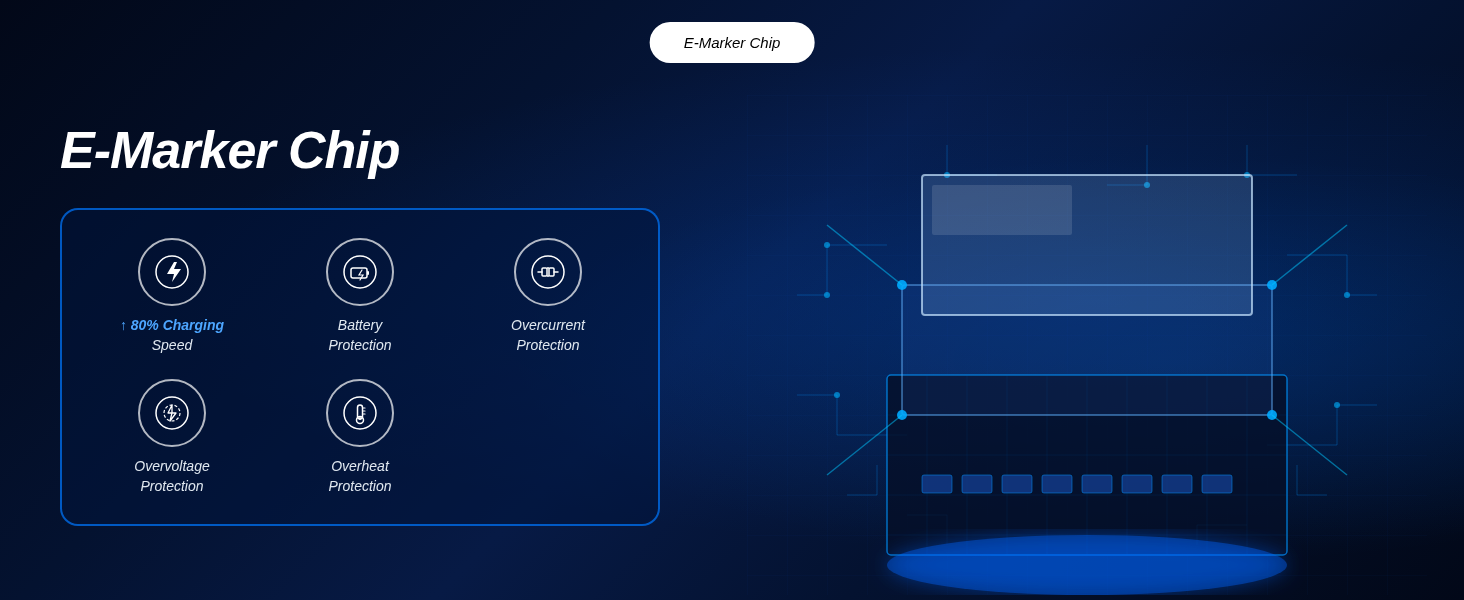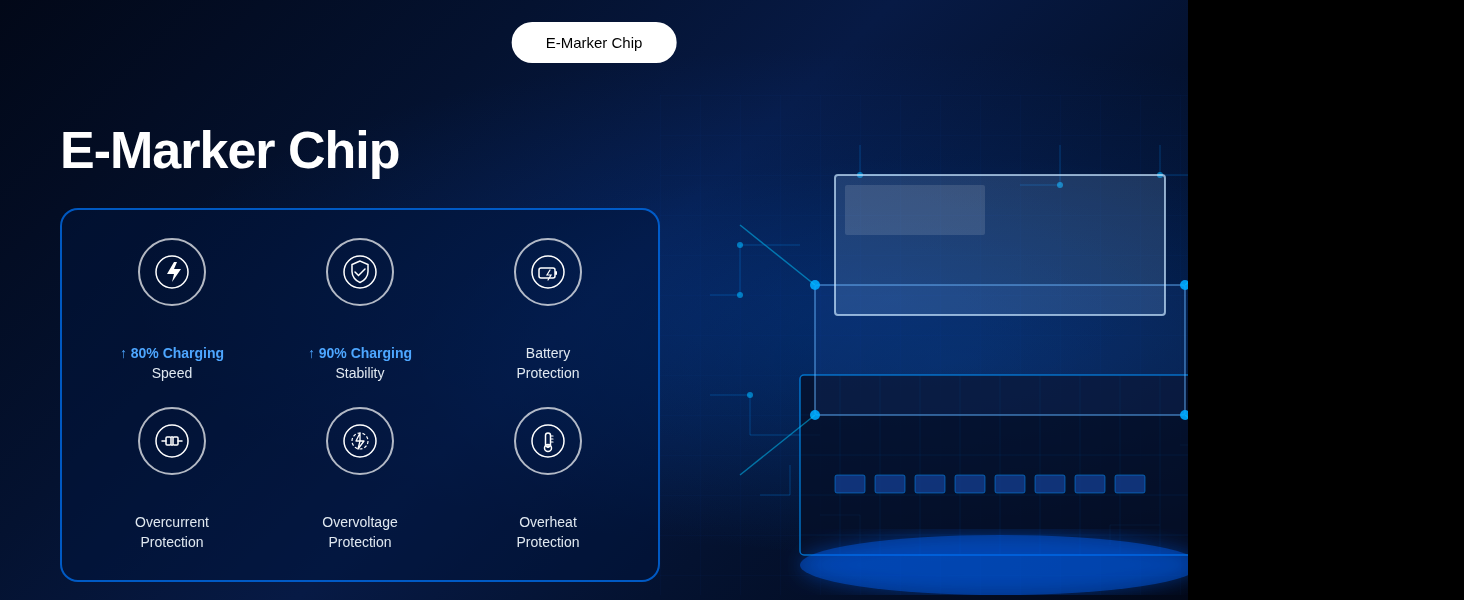--- a/index.html
+++ b/index.html
@@ -7,24 +7,25 @@
     body {
       width: 1464px;
       height: 600px;
       overflow: hidden;
       background: #000;
       font-family: 'Arial', sans-serif;
     }
 
     .page-wrapper {
       position: relative;
-      width: 1188px;
+      width: 1464px;
       height: 600px;
       background: linear-gradient(135deg, #020818 0%, #041230 30%, #071a45 50%, #041230 70%, #020818 100%);
       overflow: hidden;
+      font-style: italic;
     }
 
     
     .bg-overlay {
       position: absolute;
       top: 0; left: 0; right: 0; bottom: 0;
       background:
         radial-gradient(ellipse at 75% 50%, rgba(0, 80, 200, 0.25) 0%, transparent 60%),
         radial-gradient(ellipse at 80% 60%, rgba(0, 120, 255, 0.15) 0%, transparent 40%);
       pointer-events: none;
@@ -126,21 +127,20 @@
     .feature-icon svg {
       width: 36px;
       height: 36px;
     }
 
     .feature-label {
       font-size: 14px;
       color: #e0e8f0;
       line-height: 1.4;
       font-weight: 400;
-      margin-top: 28px;
     }
 
     .feature-label .highlight {
       color: #4da6ff;
       font-weight: 700;
     }
 
     
     .right-section {
       flex: 1;
@@ -186,32 +186,20 @@
               <svg viewBox="0 0 36 36" fill="none" xmlns="http://www.w3.org/2000/svg">
                 <circle cx="18" cy="18" r="16" stroke="white" stroke-width="1.5" fill="none"></circle>
                 <path d="M20 8L13 20h7l-2 8 9-13h-7l3-7z" fill="white"></path>
               </svg>
             </div>
             <div class="feature-label">
               <span class="highlight">↑ 80% Charging</span><br>Speed
             </div>
           </div>
 
-          <div class="feature-item">
-            <div class="feature-icon">
-              <svg viewBox="0 0 36 36" fill="none" xmlns="http://www.w3.org/2000/svg">
-                <circle cx="18" cy="18" r="16" stroke="white" stroke-width="1.5" fill="none"></circle>
-                <path d="M18 7l-8 3.5v7c0 5 3.5 9.5 8 11 4.5-1.5 8-6 8-11v-7L18 7z" stroke="white" stroke-width="1.5" fill="none"></path>
-                <path d="M13 18l3.5 3.5 6.5-6.5" stroke="white" stroke-width="1.5" stroke-linecap="round"></path>
-              </svg>
-            </div>
-            <div class="feature-label">
-              <span class="highlight">↑ 90% Charging</span><br>Stability
-            </div>
-          </div>
 
           <div class="feature-item">
             <div class="feature-icon">
               <svg viewBox="0 0 36 36" fill="none" xmlns="http://www.w3.org/2000/svg">
                 <circle cx="18" cy="18" r="16" stroke="white" stroke-width="1.5" fill="none"></circle>
                 <rect x="9" y="14" width="16" height="10" rx="2" stroke="white" stroke-width="1.5" fill="none"></rect>
                 <rect x="25" y="17" width="2" height="4" rx="1" fill="white"></rect>
                 <path d="M20 16l-3 5h4l-3 5" stroke="white" stroke-width="1.2" stroke-linecap="round"></path>
               </svg>
             </div>

